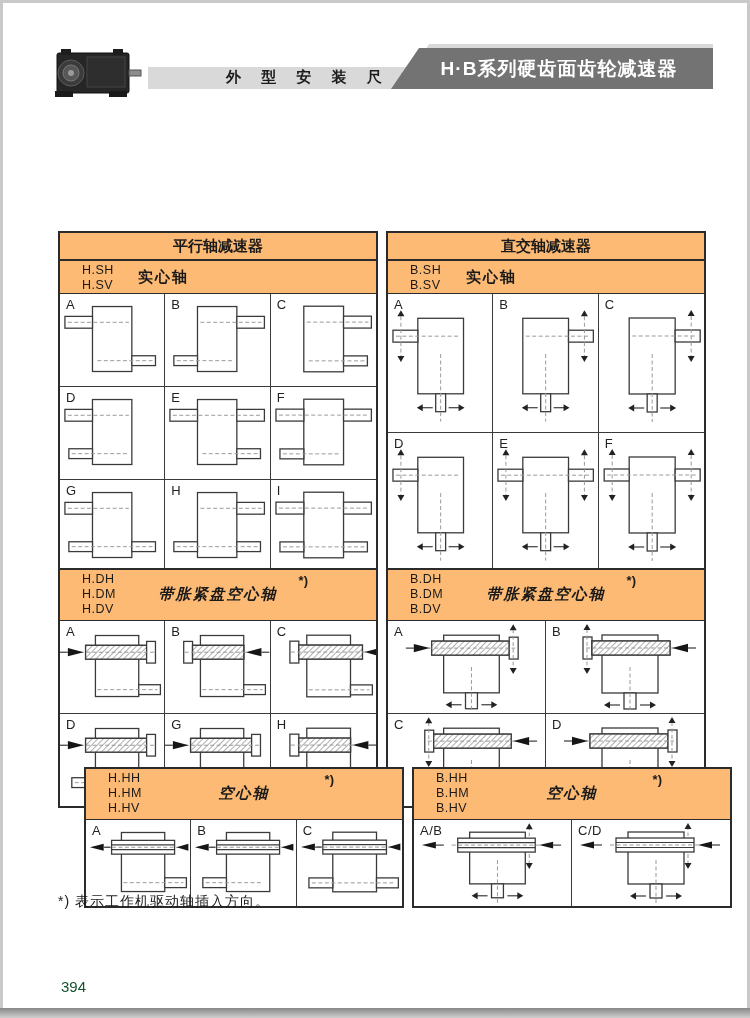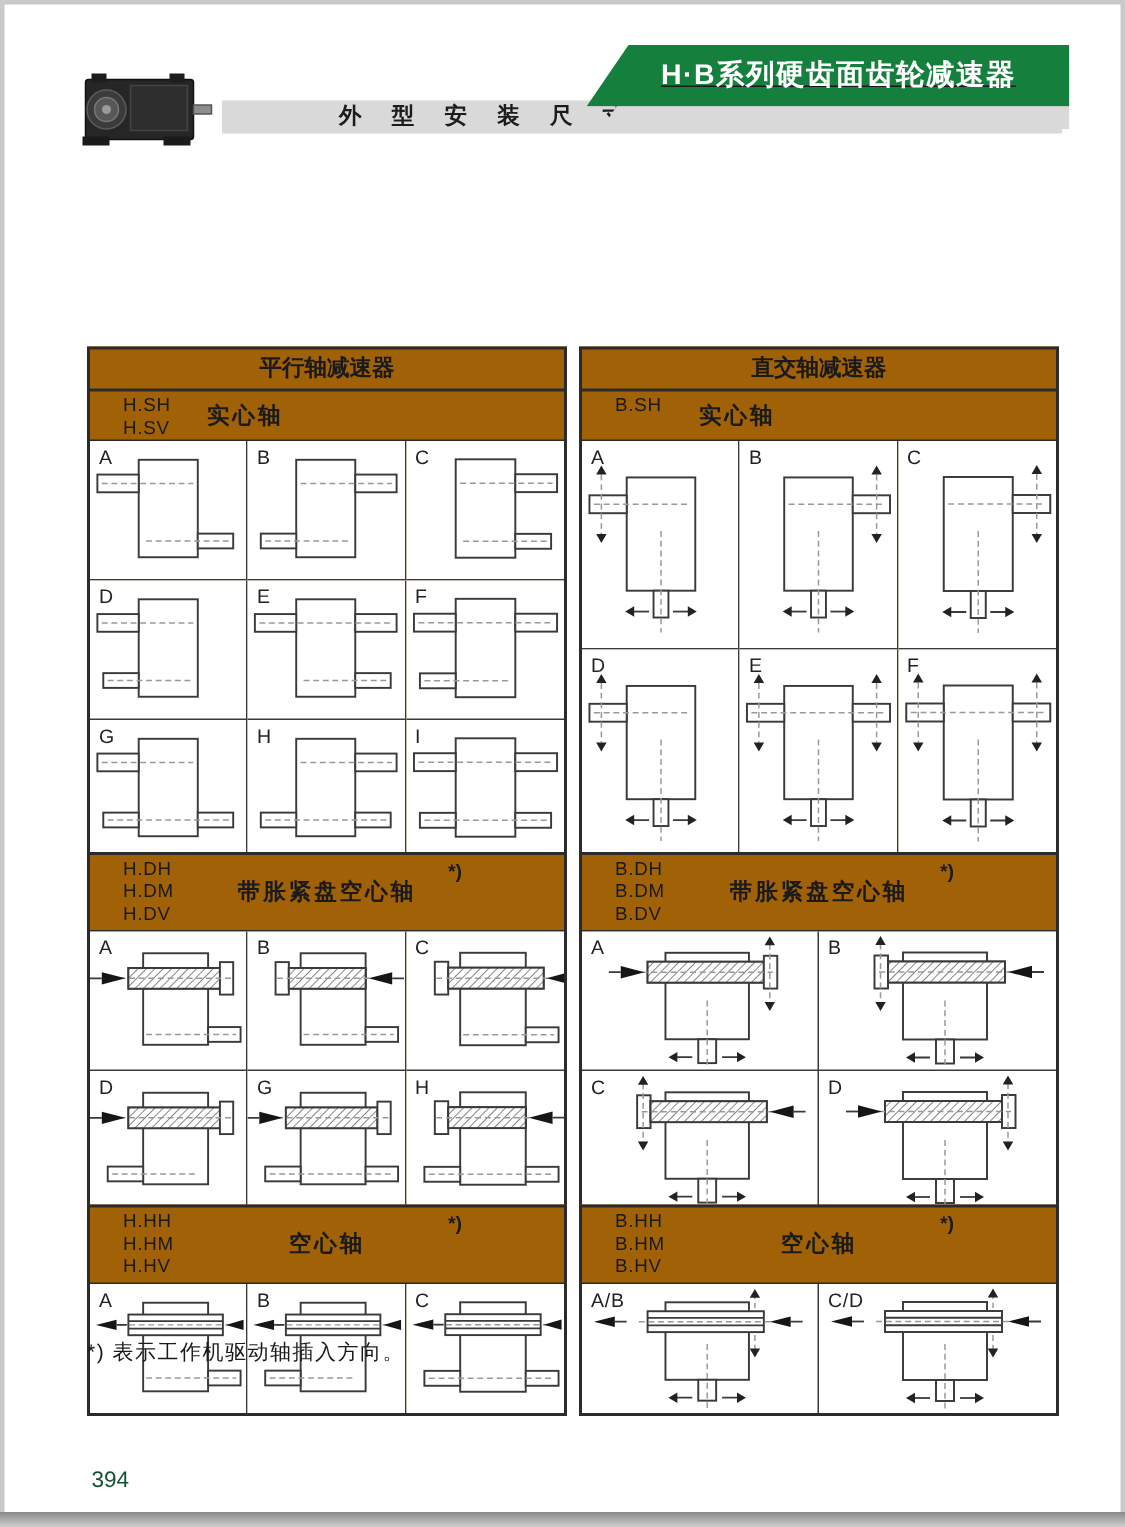--- a/index.html
+++ b/index.html
@@ -5,36 +5,36 @@
   html,body{margin:0;padding:0;}
   body{width:750px;height:1018px;position:relative;background:#c9c9c9;font-family:"Liberation Sans","DejaVu Sans",sans-serif;color:#1a1a1a;}
   .page{position:absolute;left:3px;top:3px;right:3px;bottom:10px;background:#fff;overflow:hidden;}
   .bottom-strip{position:absolute;left:0;right:0;bottom:0;height:10px;background:linear-gradient(#888,#cfcfcf);}
   
   .photo{position:absolute;left:44px;top:44px;}
   .band{position:absolute;left:145px;top:64px;width:560px;height:22px;background:#d9d9d9;}
   .band-text{position:absolute;left:78px;top:1px;font-size:15px;font-weight:600;letter-spacing:8px;color:#1c1c1c;}
   .chev{position:absolute;left:318px;top:0px;font-size:17px;font-weight:700;color:#1c1c1c;letter-spacing:-3px;font-style:italic;}
   .banner-shadow{position:absolute;left:398px;top:41px;width:312px;height:42px;background:#d9d9d9;clip-path:polygon(28px 0,100% 0,100% 100%,0 100%);}
-  .banner{position:absolute;left:388px;top:27px;width:322px;height:41px;background:#15803d;clip-path:polygon(28px 0,100% 0,100% 100%,0 100%);text-decoration:underline;}
+  .banner{position:absolute;left:388px;top:45px;width:322px;height:41px;background:#737373;clip-path:polygon(28px 0,100% 0,100% 100%,0 100%);}
   .banner span{display:block;text-align:center;color:#fff;font-weight:700;font-size:19px;line-height:41px;letter-spacing:1px;padding-left:14px;}
   
   .intro{position:absolute;left:115px;top:103px;}
   .intro div{font-size:17px;font-weight:700;letter-spacing:3px;margin-bottom:13px;line-height:20px;}
   
-  .tbl{position:absolute;width:320px;border:2px solid #2b2b2b;background:#a16207;box-sizing:border-box;}
+  .tbl{position:absolute;width:320px;border:2px solid #2b2b2b;background:#fdba74;box-sizing:border-box;}
   .t-left{left:55px;}  .t-right{left:383px;}
-  .s1{top:228px;} .s2{top:565px;} .s3{top:800px;}
+  .s1{top:228px;} .s2{top:565px;} .s3{top:764px;margin-left:26px;}
   .tbl-title{height:26px;line-height:26px;text-align:center;font-size:15px;font-weight:700;border-bottom:2px solid #2b2b2b;}
   .sub{position:relative;border-bottom:1.5px solid #2b2b2b;}
   .sub.h30{height:32px;} .sub.h48{height:50px;}
   .codes{padding:2px 0 0 22px;font-size:12.5px;line-height:15px;letter-spacing:.5px;}
   .tname{position:absolute;font-size:15px;font-weight:700;letter-spacing:2px;}
   .name-left{left:78px;top:7px;text-align:center;}
-  .name-center{left:0;right:0;top:15px;text-align:center;}
+  .name-center{left:0;right:0;top:15px;text-align:center;font-style:italic;}
   .star{position:absolute;right:68px;top:3px;font-size:13px;font-weight:600;}
   .grid{display:grid;}
   .cols-3{grid-template-columns:repeat(3,1fr);}
   .cols-2{grid-template-columns:repeat(2,1fr);}
   .cell{position:relative;background:#fff;border-right:1px solid #3a3a3a;border-bottom:1px solid #3a3a3a;display:flex;align-items:flex-end;justify-content:center;}
   .cols-3 .cell:nth-child(3n){border-right:none;}
   .cols-2 .cell:nth-child(2n){border-right:none;}
   .cols-3 .cell:nth-last-child(-n+3){border-bottom:none;}
   .cols-2 .cell:nth-last-child(-n+2){border-bottom:none;}
   .cl{position:absolute;left:6px;top:3px;font-size:13px;color:#222;letter-spacing:.5px;}
@@ -186,20 +186,21 @@
           </svg>
         </div>
       </div>
   </div>
 
   <div class="tbl t-right s1">
     <div class="tbl-title">直交轴减速器</div>
     <div class="sub h30">
       <div class="codes">
         <div>B.SH</div>
+        <div>B.SV</div>
       </div>
       <span class="tname name-left">实心轴</span>
     </div>
     <div class="grid cols-3">
         <div class="cell">
           <span class="cl">A</span>
           <svg viewBox="0 0 105 138" width="100%" height="138">
             <rect x="30" y="24" width="46" height="76" fill="#fff" stroke="#3a3a3a" stroke-width="1.3"></rect>
             <rect x="5" y="36" width="25" height="12" fill="#fff" stroke="#3a3a3a" stroke-width="1.3"></rect>
             <line x1="8" y1="42" x2="72" y2="42" stroke="#999" stroke-width="1" stroke-dasharray="4 2.5"></line>

